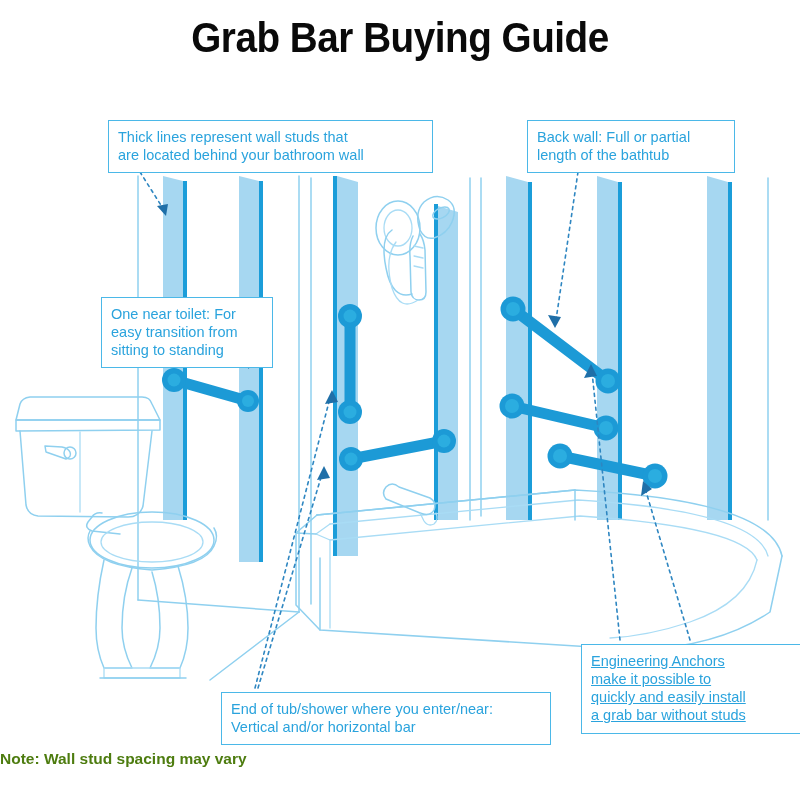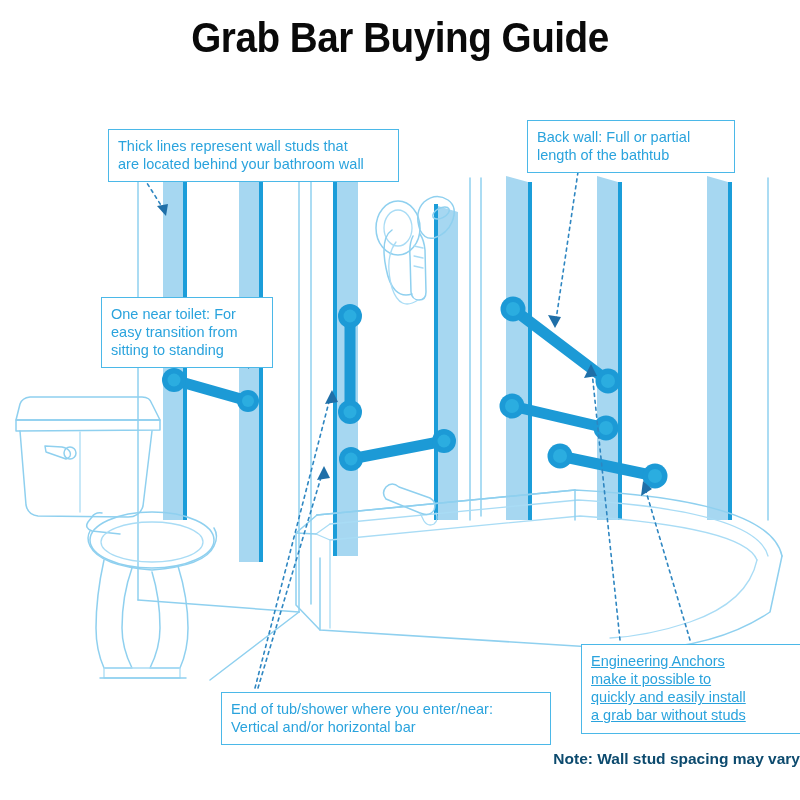--- a/index.html
+++ b/index.html
@@ -21,29 +21,29 @@
     position:absolute;box-sizing:border-box;
     background:#ffffff;
     border:1.4px solid #4bb8e8;
     color:#2aa3dd;
     font-size:14.5px;
     line-height:1.25;
     padding:7px 9px 8px 9px;
     white-space:pre-line;
     z-index:40;
   }
-  #box-studs   {left:108px; top:129px; width:291px;}
+  #box-studs   {left:108px; top:120px; width:325px;}
   #box-backwall{left:501px; top:120px; width:208px;margin-left:26px;}
   #box-toilet  {left:101px; top:297px; width:172px;}
   #box-endtub  {left:221px; top:692px; width:330px;}
   #box-anchors {left:581px; top:644px; width:249px;text-decoration:underline;}
 
   .note{
-    position:absolute;left:0;top:750px;width:800px;text-align:right;
-    color:#0c4a6e;font-weight:bold;font-size:15.5px;
+    position:absolute;left:0;top:750px;width:800px;text-align:left;
+    color:#4d7c0f;font-weight:bold;font-size:15.5px;
     z-index:40;
   }
 
   svg#art{position:absolute;left:0;top:0;width:800px;height:800px;}
 </style>
 </head>
 <body>
 
 <div id="stage">
 

